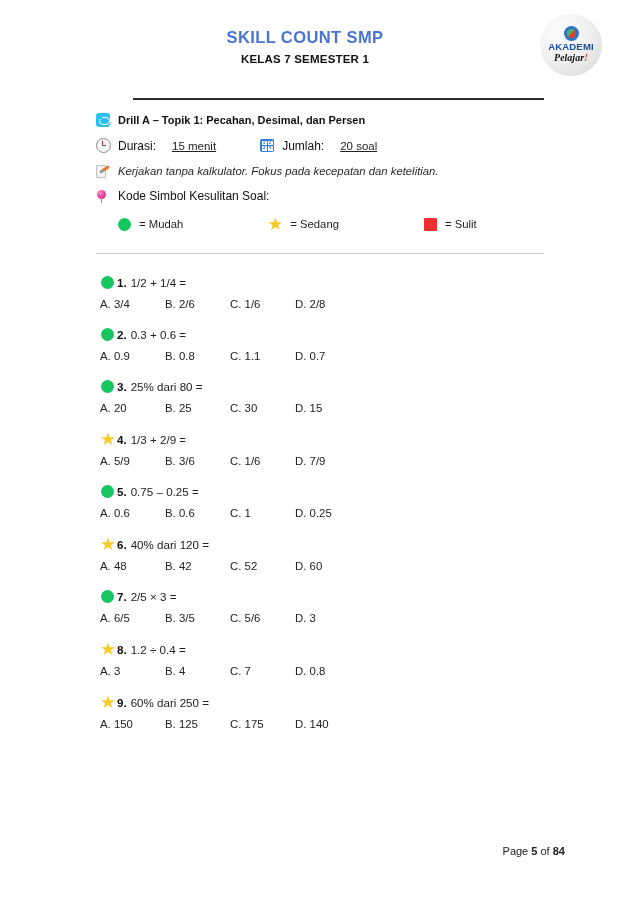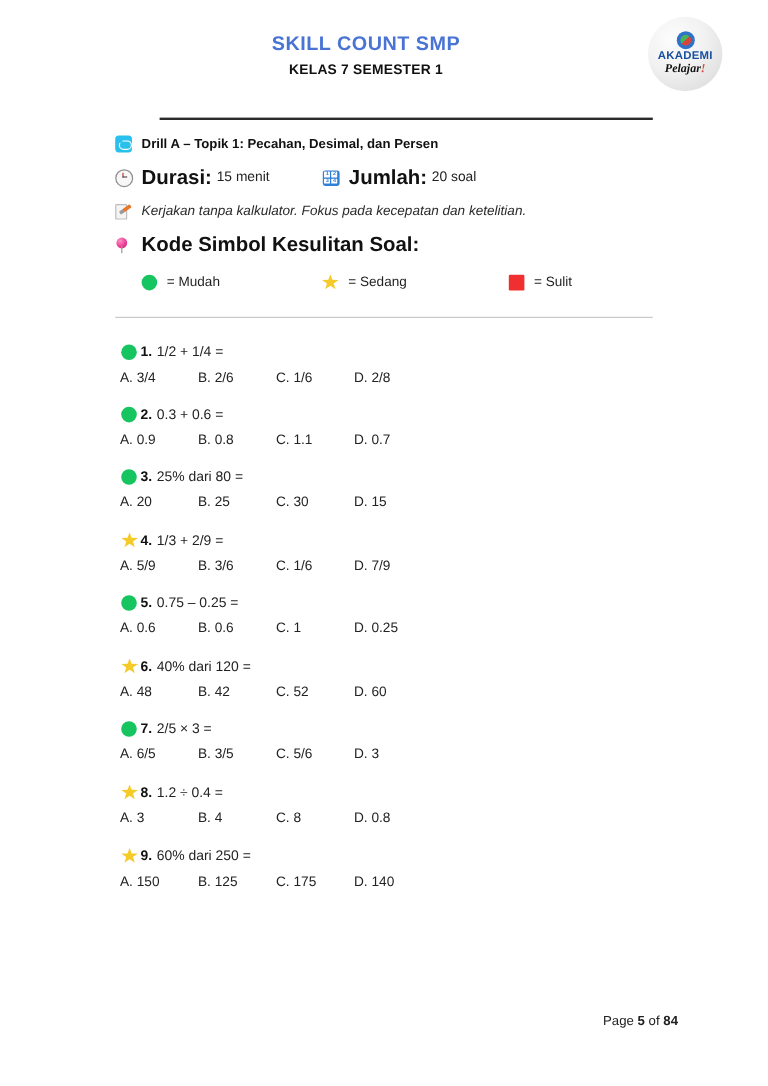--- a/index.html
+++ b/index.html
@@ -110,28 +110,29 @@
 
   
   .meta-block { padding-top: 13px; }
 
   .meta-row {
     display: flex;
     align-items: center;
     margin-bottom: 11px;
   }
   .meta-row .label {
-    font-size: 17px;
-    font-weight: bold;
+    font-size: 12px;
+    font-weight: normal;
     color: #111111;
   }
   .meta-row .value {
     font-size: 11.5px;
     color: #222222;
-    margin-left: 4px;
+    margin-left: 16px;
+    text-decoration: underline;
   }
   .drill-title {
     font-size: 11px;
     font-weight: bold;
     color: #111111;
   }
   .meta-gap { width: 44px; }
 
   .icon-slot {
     width: 22px;
@@ -555,21 +556,21 @@
       <div class="q-head">
         <span class="q-sym">
             <span class="sym-star"></span>
           </span>
         <span class="q-num">8.</span>
         <span class="q-text">1.2 ÷ 0.4 =</span>
       </div>
       <div class="q-options">
         <span class="q-opt">A. 3</span>
         <span class="q-opt">B. 4</span>
-        <span class="q-opt">C. 8</span>
+        <span class="q-opt">C. 7</span>
         <span class="q-opt">D. 0.8</span>
       </div>
     </div>
 
     <div class="question">
       <div class="q-head">
         <span class="q-sym">
             <span class="sym-star"></span>
           </span>
         <span class="q-num">9.</span>

